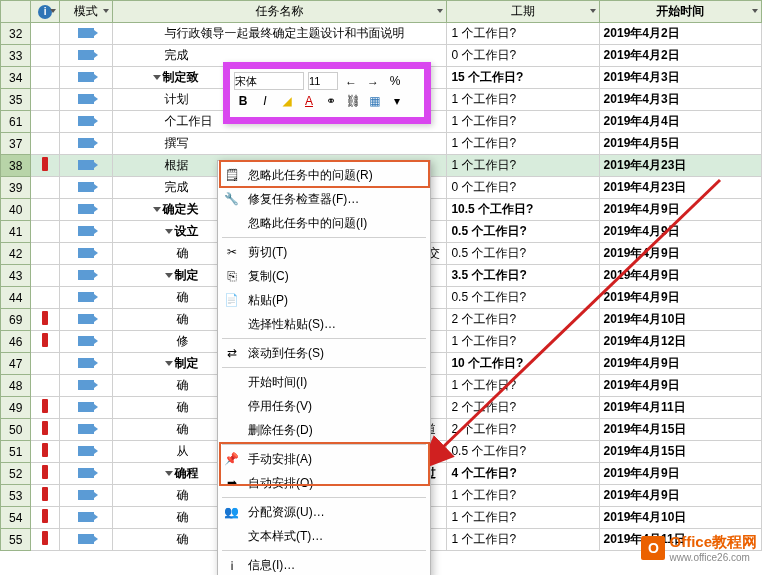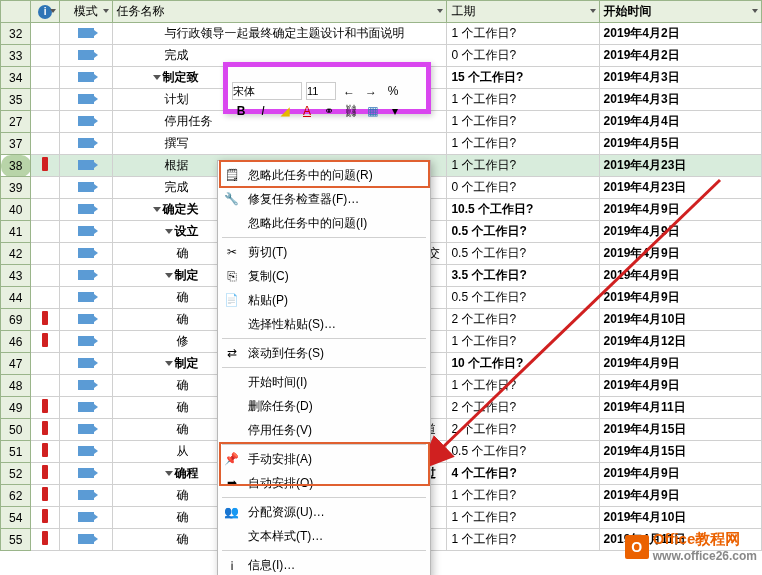--- a/index.html
+++ b/index.html
@@ -1,50 +1,50 @@
 <!DOCTYPE html>
 <html><head>
 <meta charset="utf-8">
 <style>
   * { margin: 0; padding: 0; box-sizing: border-box; }
   body { font-family: "Microsoft YaHei", "SimSun", sans-serif; font-size: 12px; background: #fff; width: 762px; height: 575px; overflow: hidden; position: relative; }
   table { border-collapse: collapse; width: 100%; table-layout: fixed; }
-  th { background: #e8f0e0; border: 1px solid #9ab58a; padding: 2px 4px; text-align: left; font-weight: normal; height: 22px; position: relative; }
+  th { background: #e8f0e0; border: 1px solid #9ab58a; padding: 2px 4px; text-align: center; font-weight: normal; height: 22px; position: relative; }
   th .drop { position: absolute; right: 2px; top: 6px; width: 8px; height: 8px; }
   td { border: 1px solid #d0d0d0; padding: 2px 4px; height: 22px; font-size: 12px; overflow: hidden; white-space: nowrap; }
   .col-rn { width: 30px; text-align: center; background: #e8f0e0; border: 1px solid #9ab58a; }
   .col-ind { width: 28px; text-align: center; }
   .col-mode { width: 52px; text-align: center; margin-left: 20px; }
   .col-name { width: 330px; }
   .col-dur { width: 150px; }
   .col-start { width: 160px; font-weight: bold; }
   .bold { font-weight: bold; }
   .sel-row td { background: #d8ecdc; }
-  .sel-row .col-rn { background: #b8d4a8; border-radius: 10px; }
+  .sel-row .col-rn { background: #b8d4a8; }
   .info-icon { display:inline-block; width:14px; height:14px; border-radius:50%; background:#2e75b6; color:#fff; text-align:center; line-height:14px; font-size:10px; font-weight:bold; }
   .mode-icon { display:inline-block; width:16px; height:10px; background:#5b9bd5; position:relative; }
   .mode-icon::after { content:''; position:absolute; right:-4px; top:2px; border-left:4px solid #5b9bd5; border-top:3px solid transparent; border-bottom:3px solid transparent; }
   .red-ind { display:inline-block; width:6px; height:14px; background:#d02020; border-radius:1px; }
   .tri { display:inline-block; vertical-align:middle; border-top:5px solid #555; border-left:4px solid transparent; border-right:4px solid transparent; margin-right:2px; }
-  .mini-toolbar { position:absolute; left:223px; top:62px; width:208px; height:52px; background:#fefefe; border:5px solid #d946ef; box-shadow:2px 2px 6px rgba(0,0,0,.2); padding:14px 4px; z-index:10; }
+  .mini-toolbar { position:absolute; left:223px; top:62px; width:208px; height:62px; background:#fefefe; border:7px solid #d946ef; box-shadow:2px 2px 6px rgba(0,0,0,.2); padding:2px 4px; z-index:10; }
   .mt-row { display:flex; align-items:center; gap:4px; height:20px; }
   .mt-sel { border:1px solid #ccc; height:18px; font-size:11px; }
   .mt-btn { width:18px; height:18px; border:none; background:transparent; text-align:center; line-height:18px; font-size:12px; cursor:pointer; }
   .ctx-menu { position:absolute; left:217px; top:160px; width:214px; background:#fefefe; border:1px solid #b8b8b8; box-shadow:2px 2px 8px rgba(0,0,0,.25); z-index:20; padding:2px 0; }
   .ctx-item { display:flex; align-items:center; height:24px; padding:0 8px 0 4px; gap:6px; }
   .ctx-icon { width:20px; height:18px; display:flex; align-items:center; justify-content:center; }
   .ctx-sep { height:1px; background:#d0d0d0; margin:2px 4px; }
   .hl { border:2px solid #e06030; position:absolute; pointer-events:none; }
   #hl1 { left:219px; top:160px; width:211px; height:28px; z-index:30; }
   #hl2 { left:219px; top:442px; width:211px; height:44px; z-index:30; }
   #arrow { position:absolute; left:430px; top:170px; width:310px; height:300px; z-index:25; pointer-events:none; }
   .watermark { position:absolute; right:5px; bottom:12px; display:flex; align-items:center; gap:4px; z-index:40; }
   .wm-icon { width:24px; height:24px; background:#eb6100; color:#fff; display:flex; align-items:center; justify-content:center; font-weight:bold; font-size:14px; border-radius:2px; }
   .wm-text .cn { color:#eb6100; font-weight:bold; font-size:15px; }
-  .wm-text .en { color:#888; font-size:12px;font-weight:bold; }
+  .wm-text .en { color:#888; font-size:10px; }
 </style>
 </head>
 <body>
 
 <table>
   <thead>
     <tr>
       <th class="col-rn"></th>
       <th class="col-ind"><span class="info-icon">i</span><svg class="drop">
             <path d="M1 2 L7 2 L4 6 Z" fill="#555"></path>
@@ -90,24 +90,24 @@
       </tr>
       <tr>
         <td class="col-rn">35</td>
         <td class="col-ind"></td>
         <td class="col-mode"><span class="mode-icon"></span></td>
         <td class="col-name "><span style="padding-left:48px">计划</span></td>
         <td class="col-dur ">1 个工作日?</td>
         <td class="col-start ">2019年4月3日</td>
       </tr>
       <tr>
-        <td class="col-rn">27</td>
-        <td class="col-ind"></td>
-        <td class="col-mode"><span class="mode-icon"></span></td>
-        <td class="col-name "><span style="padding-left:48px">停用任务</span></td>
+        <td class="col-rn">61</td>
+        <td class="col-ind"></td>
+        <td class="col-mode"><span class="mode-icon"></span></td>
+        <td class="col-name "><span style="padding-left:48px">个工作日</span></td>
         <td class="col-dur ">1 个工作日?</td>
         <td class="col-start ">2019年4月4日</td>
       </tr>
       <tr>
         <td class="col-rn">37</td>
         <td class="col-ind"></td>
         <td class="col-mode"><span class="mode-icon"></span></td>
         <td class="col-name "><span style="padding-left:48px">撰写</span></td>
         <td class="col-dur ">1 个工作日?</td>
         <td class="col-start ">2019年4月5日</td>
@@ -226,21 +226,21 @@
       </tr>
       <tr>
         <td class="col-rn">52</td>
         <td class="col-ind"><span class="red-ind"></span></td>
         <td class="col-mode"><span class="mode-icon"></span></td>
         <td class="col-name bold"><span style="padding-left:48px"><span class="tri"></span>确程</span><span style="position:absolute;left:400px" class="bold">分发过</span></td>
         <td class="col-dur bold">4 个工作日?</td>
         <td class="col-start bold">2019年4月9日</td>
       </tr>
       <tr>
-        <td class="col-rn">62</td>
+        <td class="col-rn">53</td>
         <td class="col-ind"><span class="red-ind"></span></td>
         <td class="col-mode"><span class="mode-icon"></span></td>
         <td class="col-name "><span style="padding-left:60px">确</span></td>
         <td class="col-dur ">1 个工作日?</td>
         <td class="col-start ">2019年4月9日</td>
       </tr>
       <tr>
         <td class="col-rn">54</td>
         <td class="col-ind"><span class="red-ind"></span></td>
         <td class="col-mode"><span class="mode-icon"></span></td>
@@ -314,25 +314,25 @@
       <span class="ctx-icon">⇄</span>
       <span>滚动到任务(S)</span>
     </div>
     <div class="ctx-sep"></div>
     <div class="ctx-item">
       <span class="ctx-icon"></span>
       <span>开始时间(I)</span>
     </div>
     <div class="ctx-item">
       <span class="ctx-icon"></span>
+      <span>停用任务(V)</span>
+    </div>
+    <div class="ctx-item">
+      <span class="ctx-icon"></span>
       <span>删除任务(D)</span>
-    </div>
-    <div class="ctx-item">
-      <span class="ctx-icon"></span>
-      <span>停用任务(V)</span>
     </div>
     <div class="ctx-sep"></div>
     <div class="ctx-item">
       <span class="ctx-icon">📌</span>
       <span>手动安排(A)</span>
     </div>
     <div class="ctx-item">
       <span class="ctx-icon">➡</span>
       <span>自动安排(O)</span>
     </div>

